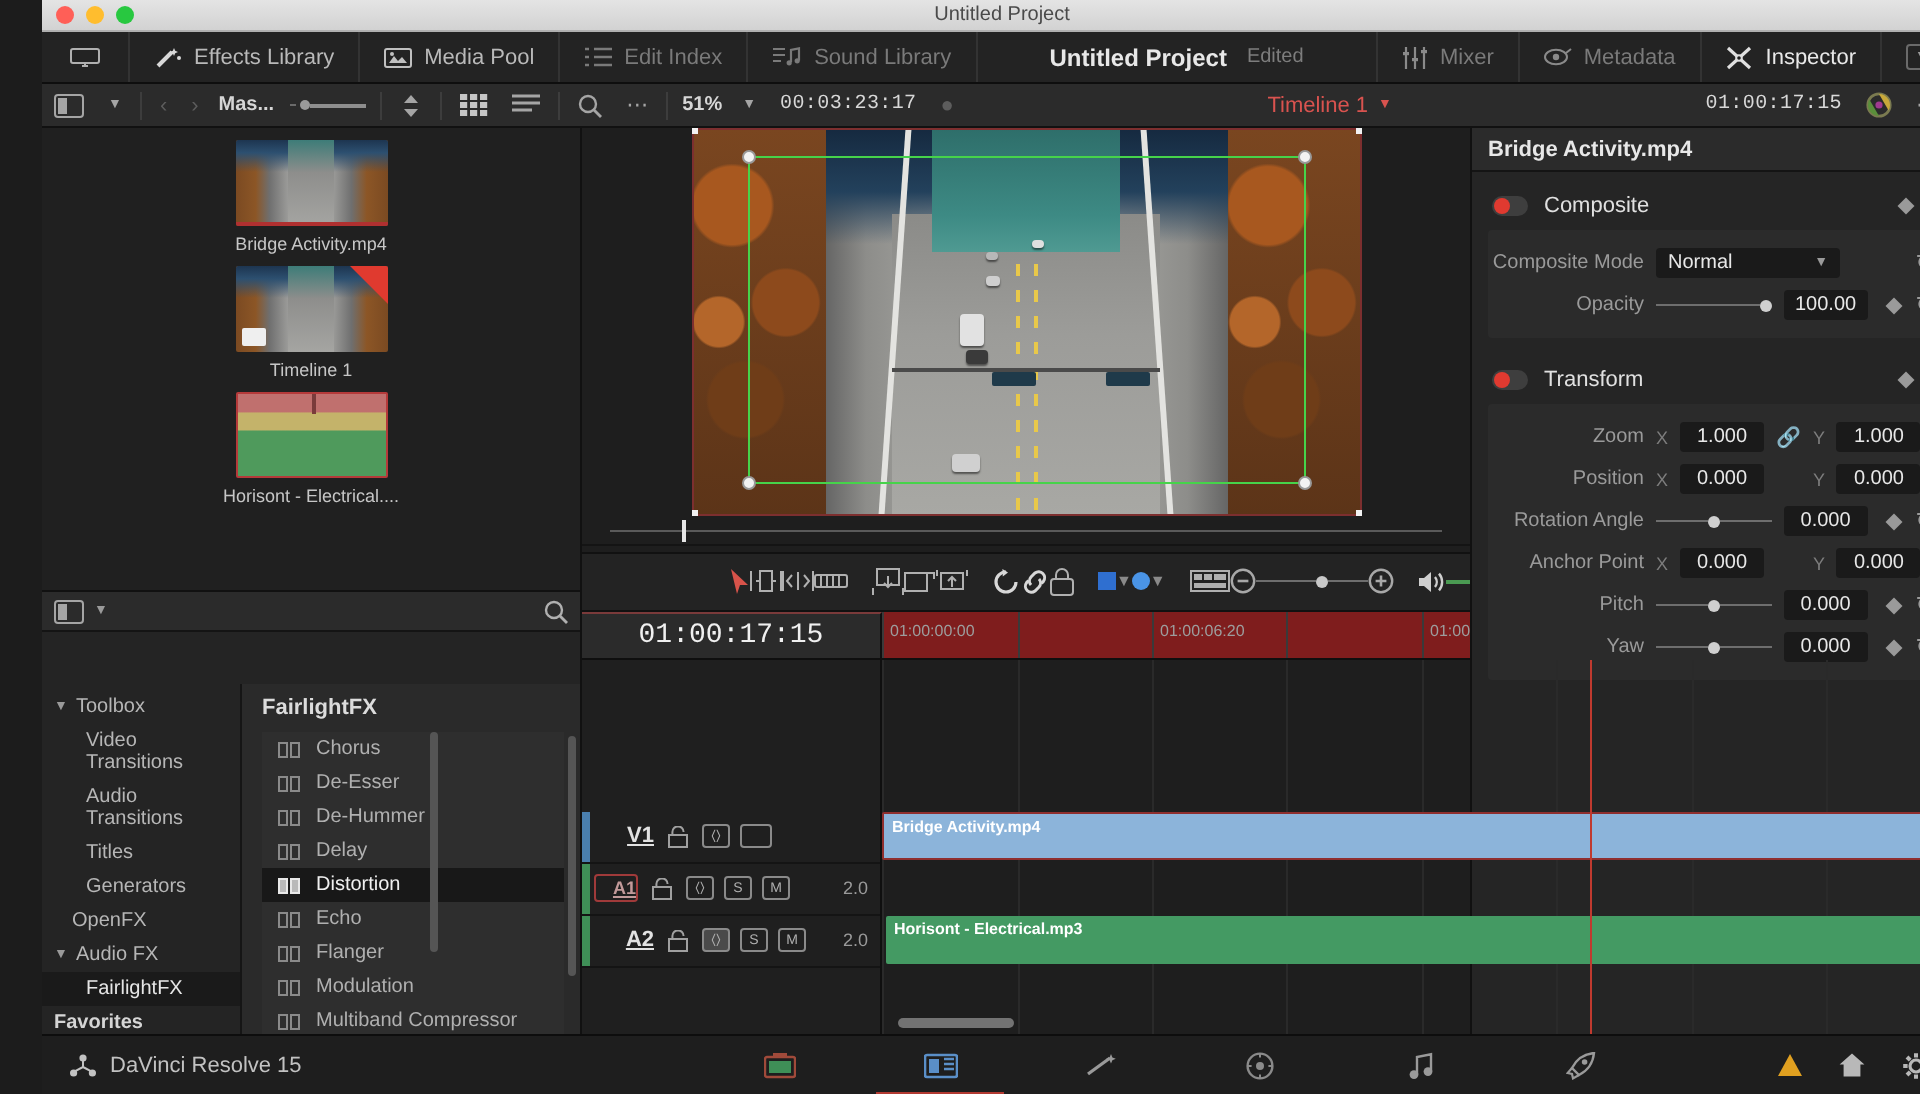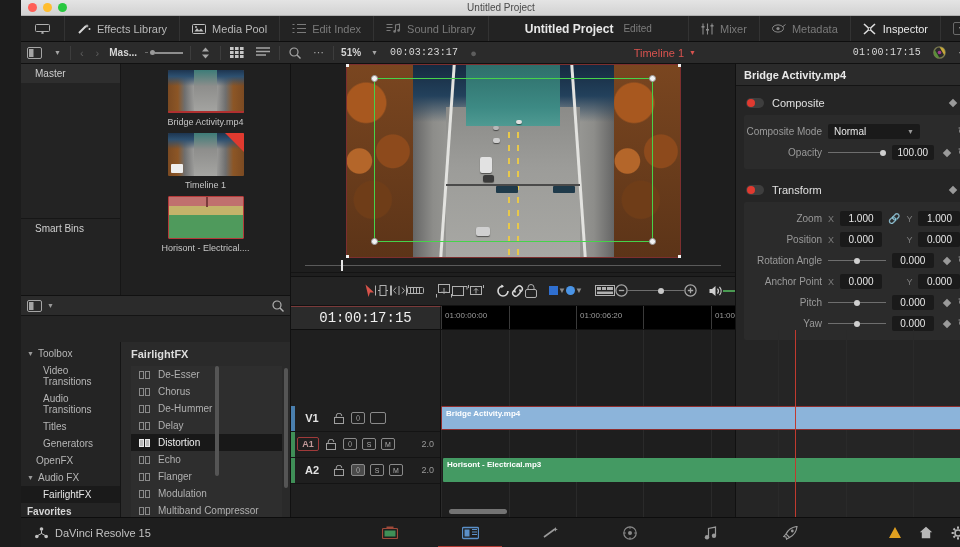--- a/index.html
+++ b/index.html
@@ -258,33 +258,33 @@
   .dim-badge { border: 1px solid #7a7a7a; border-radius: 2px; font-size: 7px; padding: 1px 3px; color: #9a9a9a; }
 
   
   .timeline { flex: 1; display: flex; flex-direction: column; background: #1b1b1b; min-height: 0; }
   .tl-header { height: 24px; flex: 0 0 24px; display: flex; border-bottom: 1px solid #0f0f0f; }
   .tl-tc-box {
     width: 150px; flex: 0 0 150px; background: #2b2b2b; display: flex; align-items: center;
     justify-content: center; font-family: "Liberation Mono", monospace; font-size: 14px;
     color: #f0f0f0; border-right: 1px solid #0f0f0f; border-top: 1px solid #7a3a3a;
   }
-  .tl-ruler { flex: 1; position: relative; background: #000000; overflow: hidden; padding-left: 38px; }
+  .tl-ruler { flex: 1; position: relative; background: #7f1d1d; overflow: hidden; padding-left: 38px; }
   .tl-tick { position: absolute; top: 0; bottom: 0; width: 1px; background: #3a3a3a; }
   .tl-tcl { position: absolute; top: 5px; font-size: 8px; color: #9d9d9d; font-family: "Liberation Sans", sans-serif; }
   .tl-tracks { flex: 1; display: flex; min-height: 0; position: relative; }
   .tl-heads { width: 150px; flex: 0 0 150px; background: #1f1f1f; border-right: 1px solid #0f0f0f; }
   .tl-grid { flex: 1; position: relative; background: #1e1e1e; }
   .grid-line { position: absolute; top: 0; bottom: 0; width: 1px; background: #2a2a2a; }
   .track-head {
     display: flex; align-items: center; gap: 5px; padding: 0 6px;
     border-bottom: 1px solid #141414; position: relative;
   }
   .th-color { position: absolute; left: 0; top: 0; bottom: 0; width: 4px; }
-  .th-name { width: 30px; text-align: center; font-size: 11px; font-weight: bold; color: #e2e2e2; }
+  .th-name { width: 30px; text-align: right; font-size: 11px; font-weight: bold; color: #e2e2e2; text-decoration: underline; }
   .th-name.boxed { border: 1px solid #a03a3a; color: #c29a9a; border-radius: 2px; font-size: 9px; padding: 1px 0; width: 22px; }
   .th-ic {
     width: 14px; height: 12px; border: 1px solid #8a8a8a; border-radius: 2px;
     display: flex; align-items: center; justify-content: center; font-size: 7px; color: #b0b0b0;
   }
   .th-ic.noborder { border: none; }
   .th-num { margin-left: auto; font-size: 9px; color: #9a9a9a; }
   .clip {
     position: absolute; border-radius: 1px; font-size: 8px; font-weight: bold;
     padding: 2px 4px; color: #ffffff; overflow: hidden; white-space: nowrap;
@@ -546,29 +546,20 @@
     </div>
     <div class="sb-btn">⋯</div>
     <div style="width:6px"></div>
   </div>
 
   <div class="body">
 
     <div class="col-left">
 
       <div class="mediapool">
-        <div class="bins">
-          <div class="bin-row sel">
-            <span>Master</span>
-          </div>
-          <div class="bin-sep"></div>
-          <div class="bin-row">
-            <span>Smart Bins</span>
-          </div>
-        </div>
         <div class="thumbs">
 
           <div class="thumb-wrap">
             <div class="thumb bridge">
               <div class="thumb-red-line"></div>
             </div>
             <div class="thumb-label">Bridge Activity.mp4</div>
           </div>
 
           <div class="thumb-wrap">
@@ -639,28 +630,28 @@
             </div>
           </div>
           <div class="efx-list">
             <div class="efx-list-title">FairlightFX</div>
             <div class="efx-items">
               <div class="efx-item">
                 <span class="fx-glyph">
                     <i></i>
                     <i></i>
                   </span>
-                <span>De-Esser</span>
+                <span>Chorus</span>
               </div>
               <div class="efx-item">
                 <span class="fx-glyph">
                     <i></i>
                     <i></i>
                   </span>
-                <span>Chorus</span>
+                <span>De-Esser</span>
               </div>
               <div class="efx-item">
                 <span class="fx-glyph">
                     <i></i>
                     <i></i>
                   </span>
                 <span>De-Hummer</span>
               </div>
               <div class="efx-item">
                 <span class="fx-glyph">

